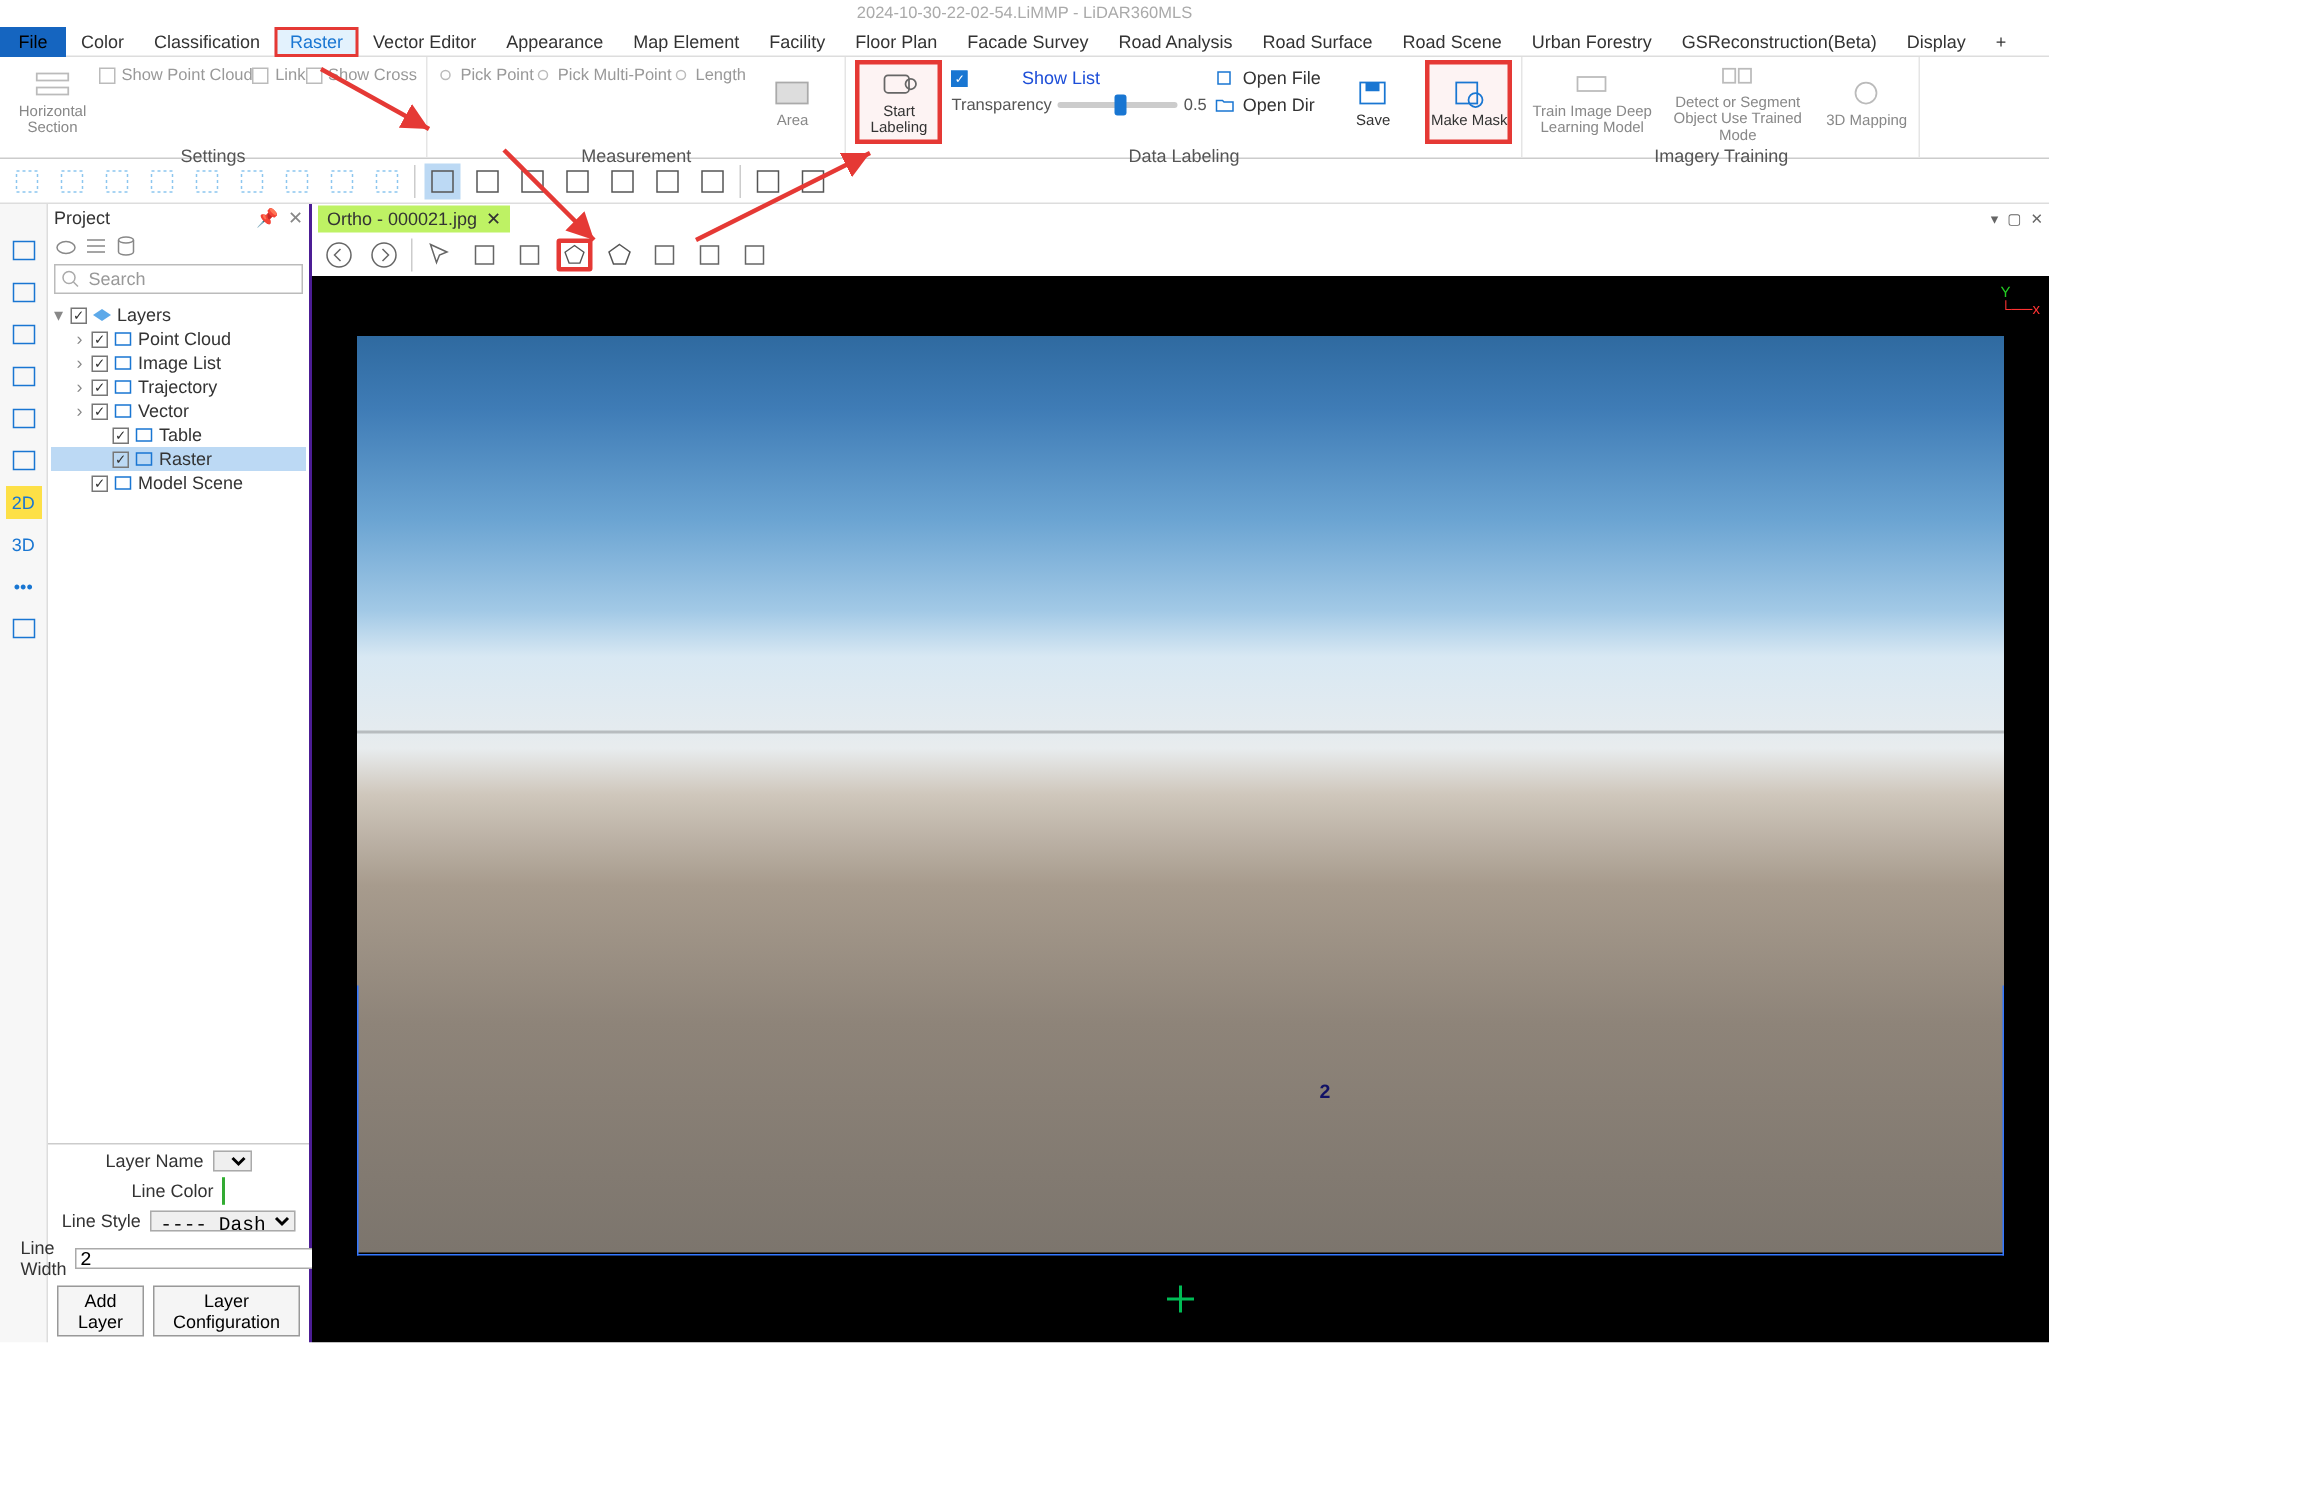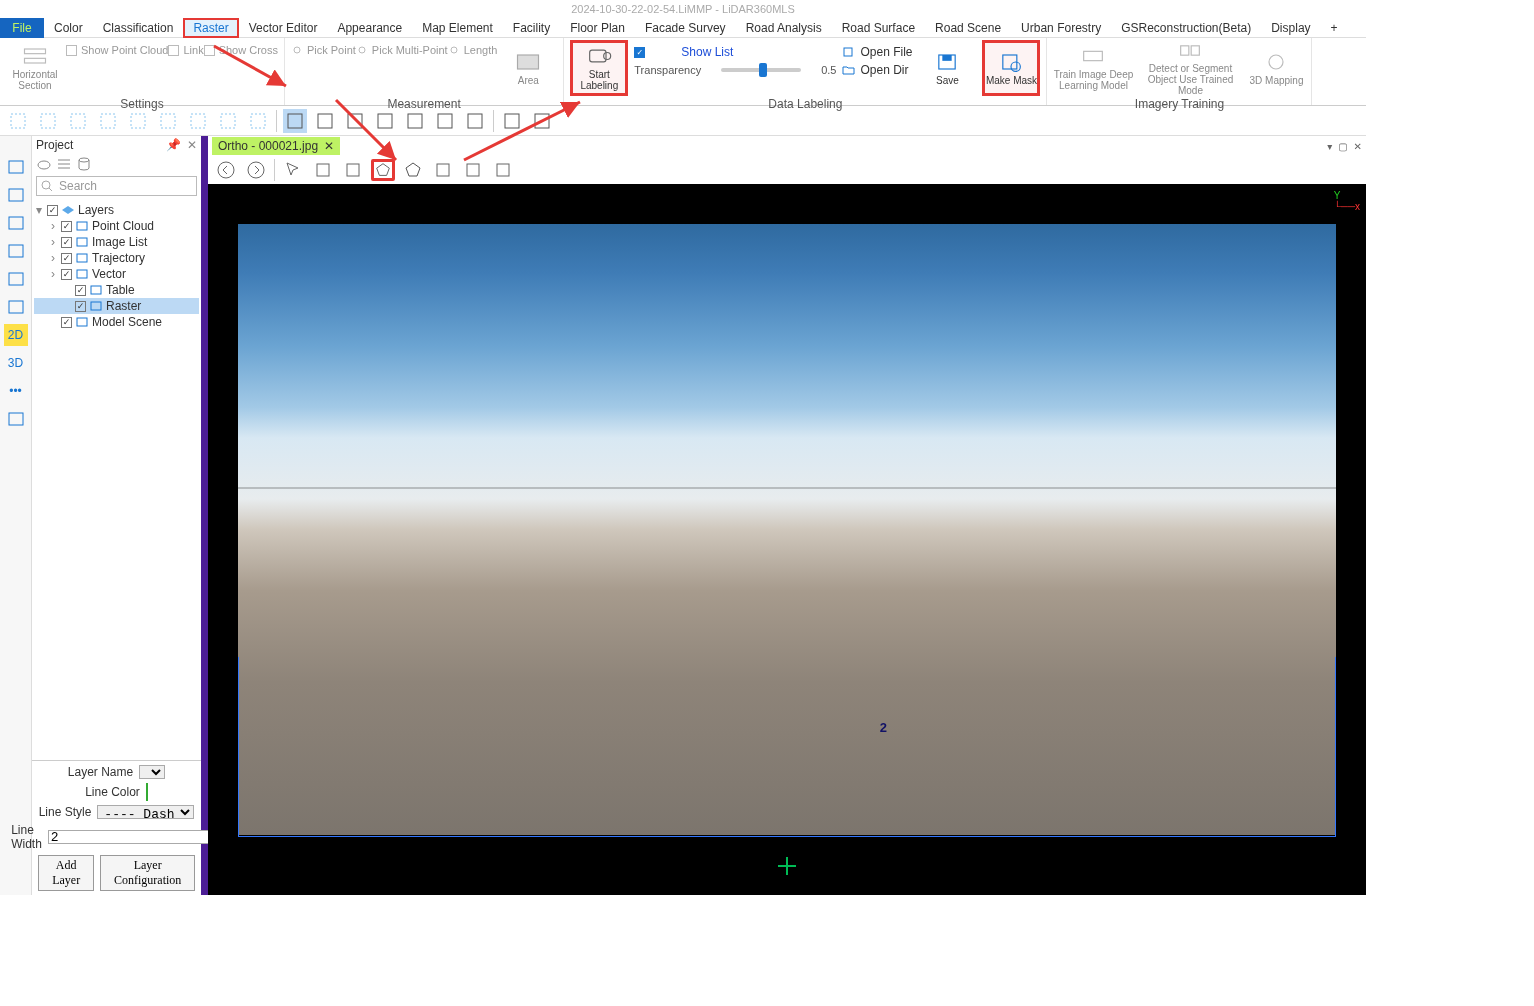--- a/index.html
+++ b/index.html
@@ -3,68 +3,68 @@
 <meta charset="utf-8">
 <style>
 * { margin: 0; padding: 0; box-sizing: border-box; font-family: "Segoe UI", Tahoma, sans-serif; }
 body { background: #fff; font-size: 12px; color: #333; overflow: hidden; width: 1366px; height: 895px; }
 
 
 .titlebar { height: 18px; background: #fff; text-align: center; font-size: 11px; color: #aaa; line-height: 18px; }
 
 
 .menubar { display: flex; align-items: center; height: 20px; border-bottom: 1px solid #ddd; }
-.file-btn { background: #1565c0; color: #bef264; width: 44px; height: 20px; display: flex; align-items: center; justify-content: center; font-size: 12px; }
+.file-btn { background: #1565c0; color: #000000; width: 44px; height: 20px; display: flex; align-items: center; justify-content: center; font-size: 12px; }
 .menu-item { padding: 0 10px; height: 20px; display: flex; align-items: center; font-size: 12px; color: #333; cursor: pointer; }
 .menu-item.highlight { border: 2px solid #e53935; background: #e3f2fd; color: #1976d2; padding: 0 8px; }
 
 
 .ribbon { display: flex; align-items: stretch; height: 68px; border-bottom: 1px solid #ccc; position: relative; }
 .rgroup { display: flex; flex-direction: column; align-items: center; padding: 2px 6px; border-right: 1px solid #e5e5e5; }
 .rgroup-row { display: flex; flex-direction: row; align-items: flex-start; flex: 1; gap: 2px; }
 .rgroup-title { font-size: 12px; color: #555; text-align: center; width: 100%; padding-top: 1px; }
 .big-btn { display: flex; flex-direction: column; align-items: center; justify-content: center; width: 58px; height: 56px; font-size: 10px; color: #888; text-align: center; line-height: 11px; gap: 2px; }
 .big-btn.enabled { color: #333; }
 .big-btn.highlight { border: 3px solid #e53935; background: #fdf3f3; }
 .big-btn svg, .big-btn .ico { width: 28px; height: 22px; }
 .mini-list { display: flex; flex-direction: row; gap: 0; font-size: 11px; color: #999; padding: 2px 0; }
 .mini-item { display: flex; align-items: center; gap: 4px; height: 16px; white-space: nowrap; }
 .check { width: 11px; height: 11px; border: 1px solid #bbb; }
-.slider-wrap { display: flex; align-items: center; gap: 20px; font-size: 11px; color: #555; }
+.slider-wrap { display: flex; align-items: center; gap: 4px; font-size: 11px; color: #555; }
 .slider { width: 80px; height: 4px; background: #ccc; border-radius: 2px; position: relative; }
 .slider .thumb { position: absolute; left: 38px; top: -5px; width: 8px; height: 14px; background: #1976d2; border-radius: 2px; }
 
 
 .shape-bar { height: 30px; display: flex; align-items: center; gap: 6px; padding: 0 6px; border-bottom: 1px solid #ddd; }
 .shape-ico { width: 24px; height: 24px; display: flex; align-items: center; justify-content: center; color: #5da9e9; }
 .shape-ico.sel { background: #bcd9f4; }
 .shape-divider { width: 1px; height: 22px; background: #ccc; }
 
 
 .main { display: flex; height: 759px; }
 .left-rail { width: 32px; background: #f7f7f7; border-right: 1px solid #ddd; display: flex; flex-direction: column; align-items: center; gap: 6px; padding-top: 20px; }
 .left-rail .rico { width: 24px; height: 22px; display: flex; align-items: center; justify-content: center; font-size: 12px; color: #1976d2; }
 .left-rail .rico.sel { background: #fde047; }
 
-.project-panel { width: 176px; border-right: 7px solid #4c1d95; display: flex; flex-direction: column; }
+.project-panel { width: 176px; border-right: 2px solid #4c1d95; display: flex; flex-direction: column; }
 .project-panel .hdr { height: 18px; font-family: "Courier New", monospace; font-size: 12px; padding: 0 4px; display: flex; align-items: center; justify-content: space-between; color: #333; }
 .proj-toolbar { height: 20px; display: flex; gap: 4px; padding: 2px 4px; }
 .proj-toolbar .pico { width: 16px; height: 16px; color: #888; }
 .search-box { margin: 2px 4px; border: 1px solid #bbb; height: 20px; display: flex; align-items: center; padding: 0 4px; color: #999; font-size: 12px; gap: 6px; }
 .tree { flex: 1; padding: 4px 2px; font-size: 12px; overflow: auto; }
 .tnode { display: flex; align-items: center; height: 16px; gap: 3px; white-space: nowrap; }
 .tnode.sel { background: #bcd9f4; }
 .tnode .tw { width: 10px; text-align: center; color: #888; }
 .tnode .cb { width: 11px; height: 11px; border: 1px solid #777; display: inline-flex; align-items: center; justify-content: center; font-size: 9px; }
 .tnode svg { width: 14px; height: 12px; }
 .bottom-props { padding: 4px 6px; font-family: "Courier New", monospace; font-size: 12px; display: flex; flex-direction: column; gap: 4px; border-top: 1px solid #ccc; align-items: center; }
 .prow { display: flex; align-items: center; gap: 6px; }
 .prow input[type="text"], .prow select { font-family: "Courier New", monospace; font-size: 13px; border: 1px solid #aaa; height: 14px; flex: 1; padding: 0 2px; }
 .prow .swatch { flex: 1; height: 18px; border: 1px solid #3a3; background: #0c0; }
-.prow button { font-family: Liberation Serif, serif; font-size: 12px; border: 1px solid #999; background: #f5f5f5; padding: 2px 6px; }
+.prow button { font-family: Liberation Sans, sans-serif; font-size: 12px; border: 1px solid #999; background: #f5f5f5; padding: 2px 6px; }
 
 .viewer { flex: 1; display: flex; flex-direction: column; background: #fff; }
 .tabrow { height: 20px; display: flex; align-items: center; padding-left: 4px; position: relative; }
 .tab { display: flex; align-items: center; gap: 6px; font-family: "Courier New", monospace; font-size: 12px; background: #bef264; padding: 0 6px; height: 18px; }
 .tab-controls { position: absolute; right: 4px; display: flex; gap: 6px; color: #666; font-size: 10px; }
 .view-toolbar { height: 28px; display: flex; align-items: center; gap: 6px; padding: 0 6px; }
 .vico { width: 24px; height: 22px; display: flex; align-items: center; justify-content: center; color: #666; }
 .vico.highlight { border: 3px solid #e53935; border-radius: 2px; }
 .canvas { flex: 1; background: #000; position: relative; overflow: hidden; }
 

